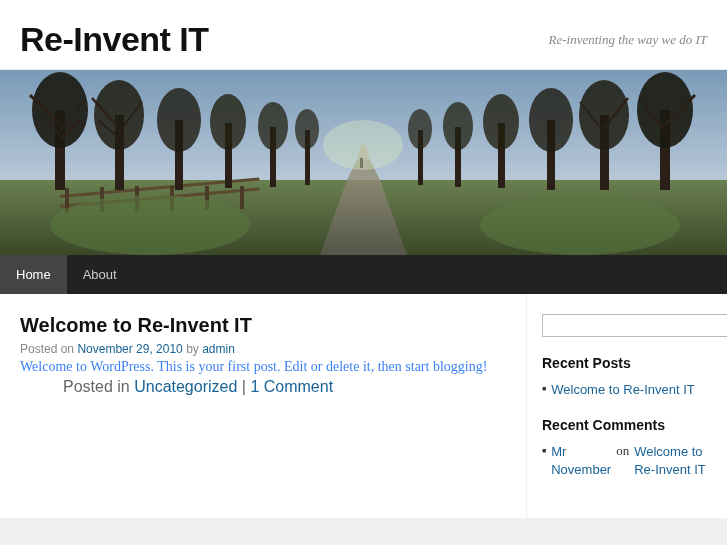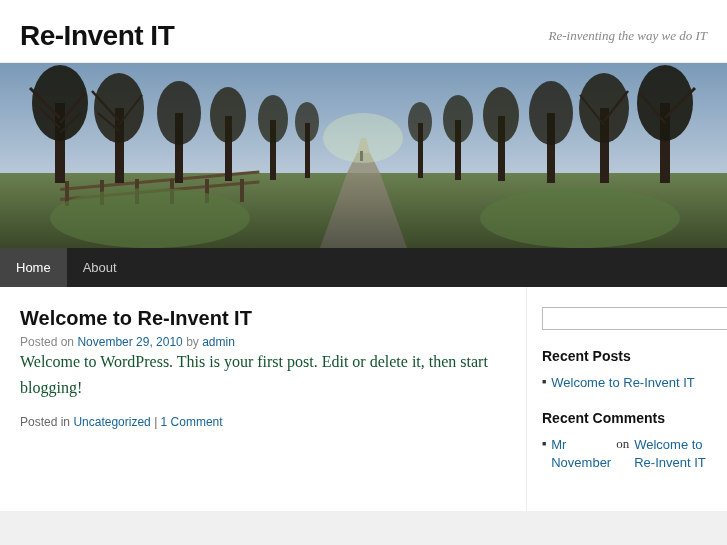--- a/index.html
+++ b/index.html
@@ -3,21 +3,21 @@
   <meta charset="utf-8">
   <style>
     * { margin: 0; padding: 0; box-sizing: border-box; }
     body { font-family: Georgia, 'Times New Roman', serif; font-size: 14px; color: #333; background: #f0f0f0; }
     a { color: #1a6396; text-decoration: none; }
 
     #wrapper { max-width: 727px; margin: 0 auto; background: #fff; }
 
     
     #header { padding: 20px 20px 10px 20px; background: #fff; border-bottom: 1px solid #eee; display: flex; justify-content: space-between; align-items: center; }
-    #site-title { font-family: Arial, sans-serif; font-size: 28px; font-weight: bold; color: #111; letter-spacing: -0.5px; }
+    #site-title { font-family: Arial, sans-serif; font-size: 34px; font-weight: bold; color: #111; letter-spacing: -0.5px; }
     #tagline { font-family: Georgia, serif; font-style: italic; color: #888; font-size: 13px; }
 
     
     #hero { width: 100%; height: 185px; background: linear-gradient(to right, #2a3020 0%, #3d4a2a 10%, #4a5530 20%, #556040 30%, #608050 40%, #7a9a60 50%, #90b070 55%, #aac888 58%, #c8e0a0 60%, #b0c880 62%, #90a860 65%, #789050 68%, #608040 72%, #507030 76%, #406028 80%, #305020 85%, #203818 90%, #182810 95%, #101808 100%); position: relative; overflow: hidden; }
 
     
     #nav { background: #222; padding: 0; }
     #nav ul { list-style: none; display: flex; }
     #nav ul li a { display: block; padding: 12px 16px; color: #ccc; font-family: Arial, sans-serif; font-size: 13px; text-decoration: none; }
     #nav ul li a:hover, #nav ul li a.active { background: #444; color: #fff; }
@@ -25,22 +25,22 @@
 
     
     #main { display: flex; padding: 0; }
     #content { flex: 1; padding: 20px 20px 20px 20px; border-right: 1px solid #eee; }
     #sidebar { width: 200px; padding: 20px 15px; background: #fff; }
 
     
     .post-title { font-family: Arial, sans-serif; font-size: 20px; font-weight: bold; color: #111; margin-bottom: 5px; }
     .post-meta { font-size: 12px; color: #888; margin-bottom: 0; font-family: Arial, sans-serif; }
     .post-meta a { color: #1a6396; }
-    .post-body { font-size: 16px; line-height: 1.6; margin-bottom: 15px; color: #14532d; }
-    .post-footer { font-size: 12px; color: #666; font-family: Arial, sans-serif; }
+    .post-body { font-size: 14px; line-height: 1.6; margin-bottom: 0; color: #3b82f6; }
+    .post-footer { font-size: 16px; color: #666; font-family: Arial, sans-serif; margin-left: 43px; }
     .post-footer a { color: #1a6396; }
 
     
     .sidebar-search { margin-bottom: 18px; display: flex; gap: 4px; }
     .sidebar-search input { flex: 1; border: 1px solid #bbb; padding: 3px 5px; font-size: 13px; }
 
     .sidebar-section { margin-bottom: 16px; }
     .sidebar-section h3 { font-family: Arial, sans-serif; font-size: 14px; font-weight: bold; color: #111; margin-bottom: 8px; }
     .sidebar-section ul { list-style: none; }
     .sidebar-section ul li { padding: 2px 0; font-size: 13px; display: flex; align-items: flex-start; gap: 5px; }

